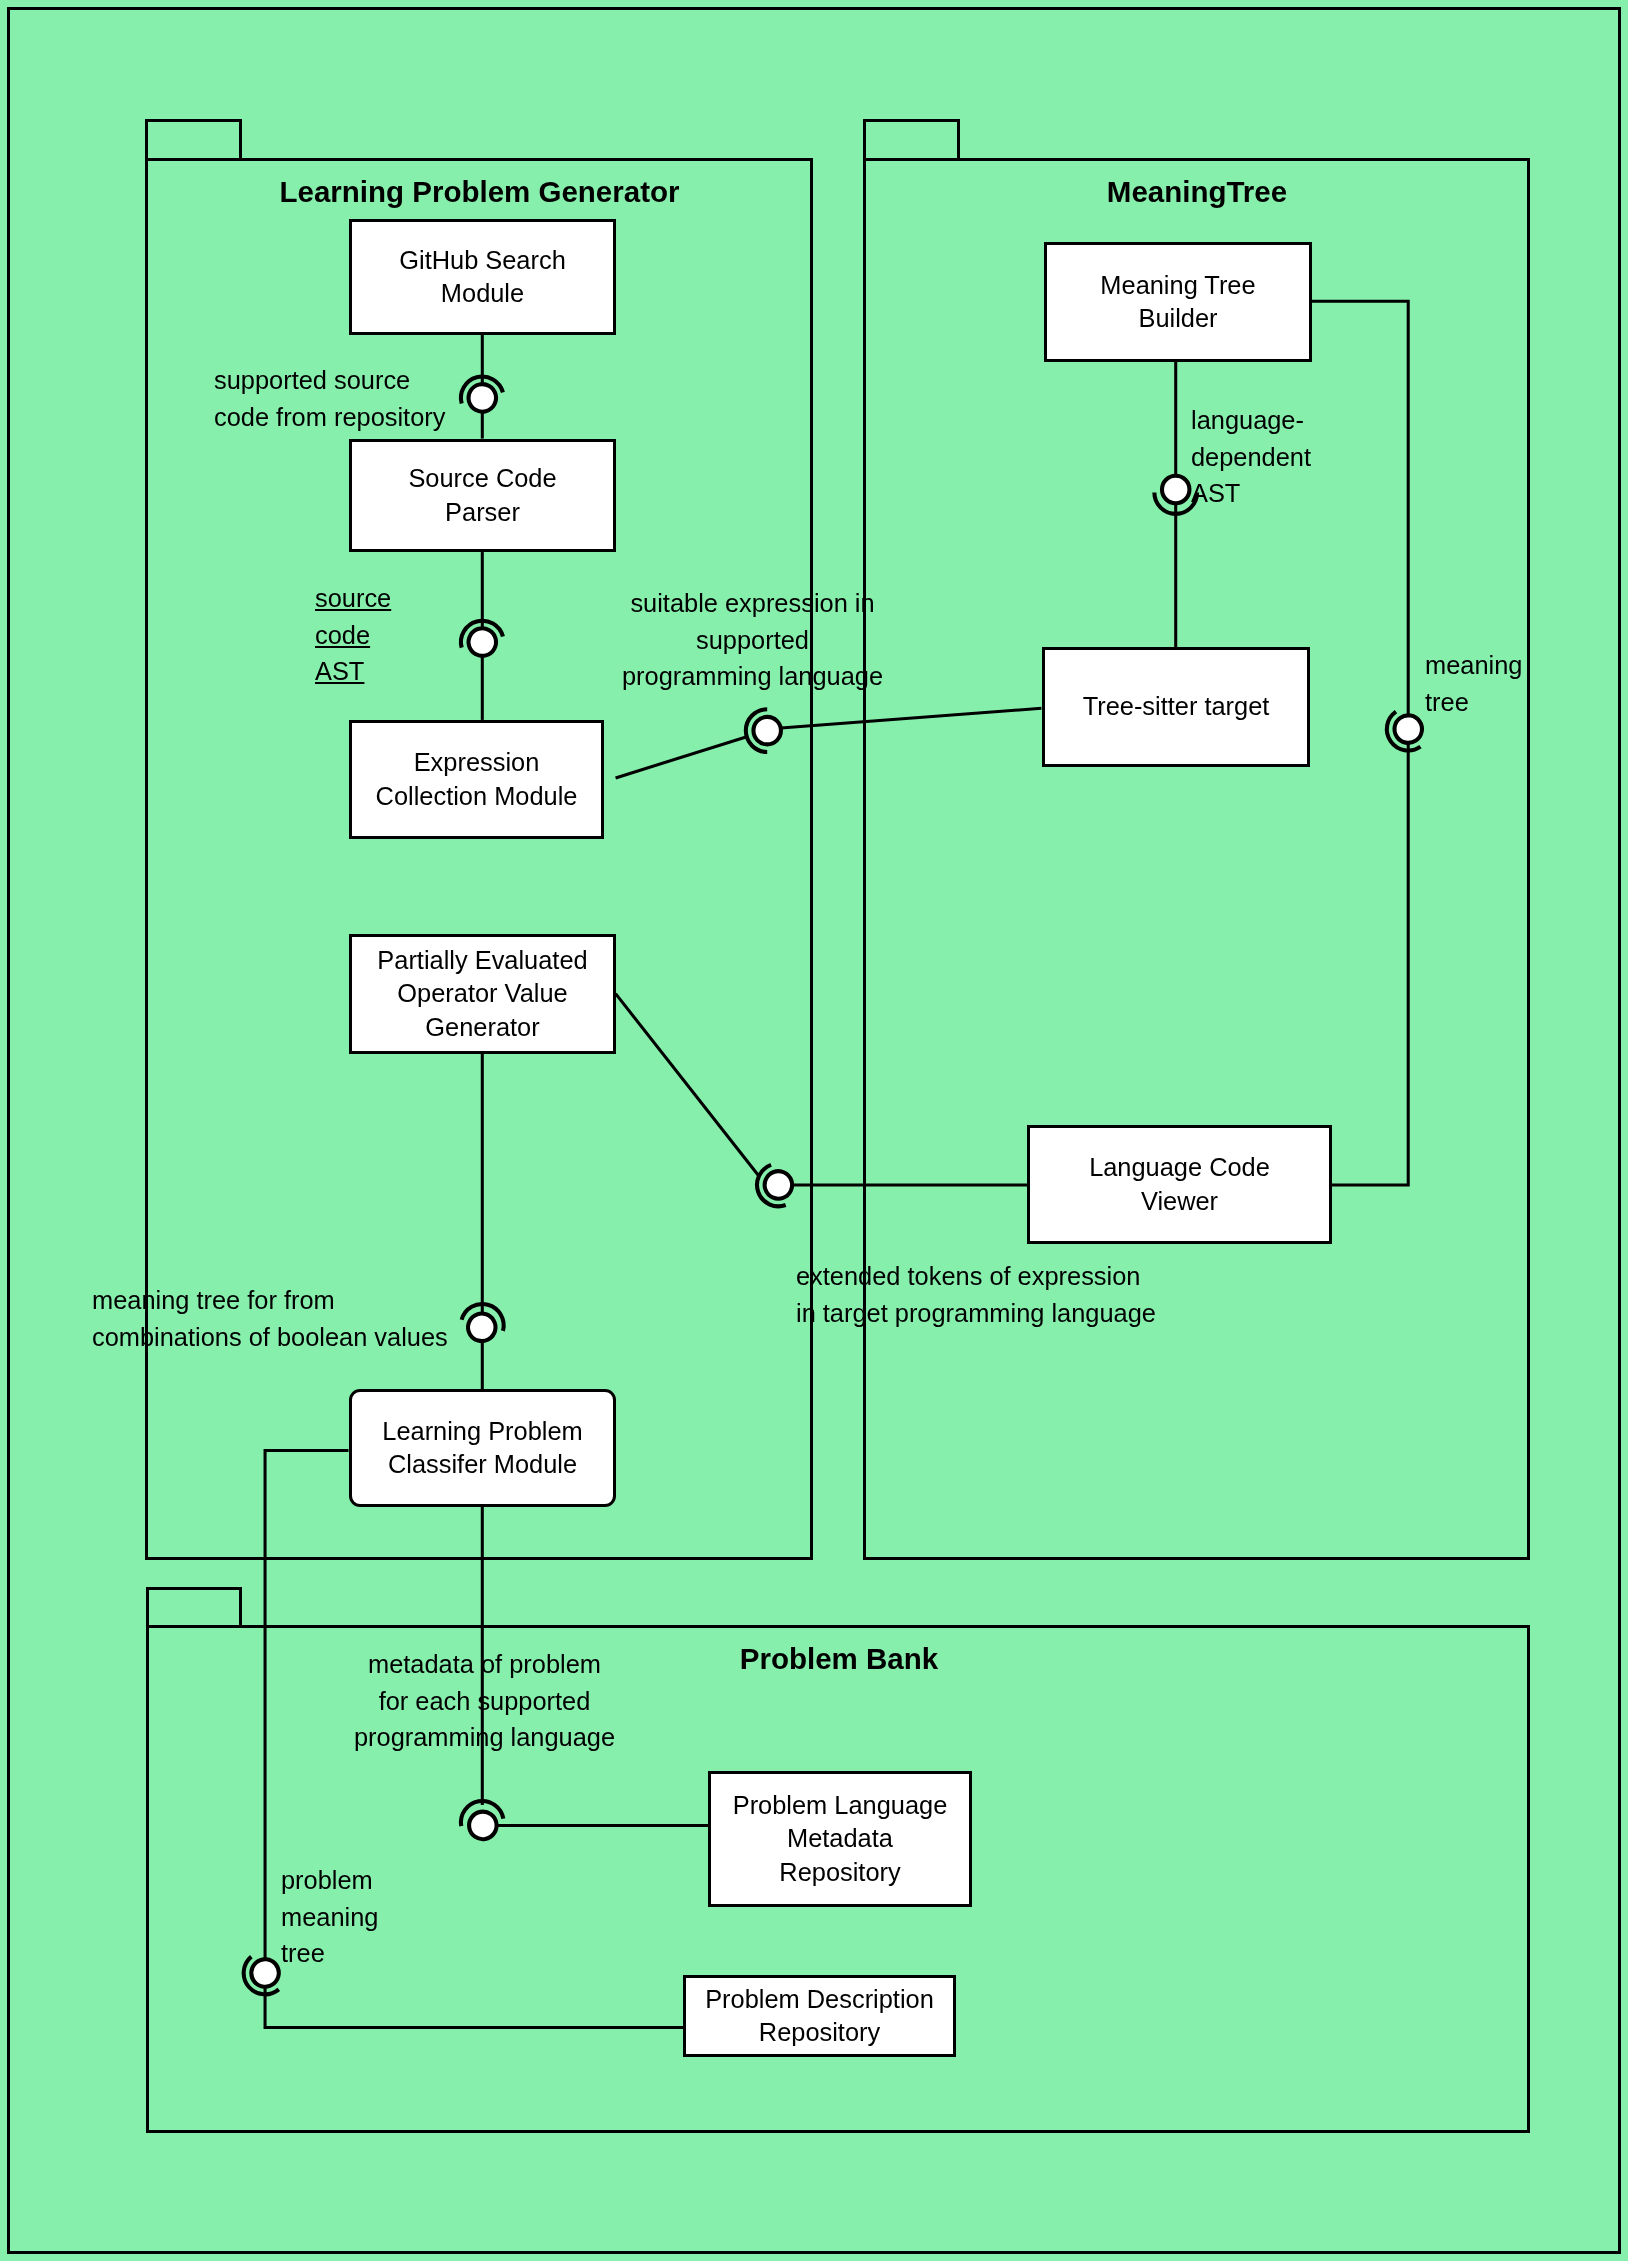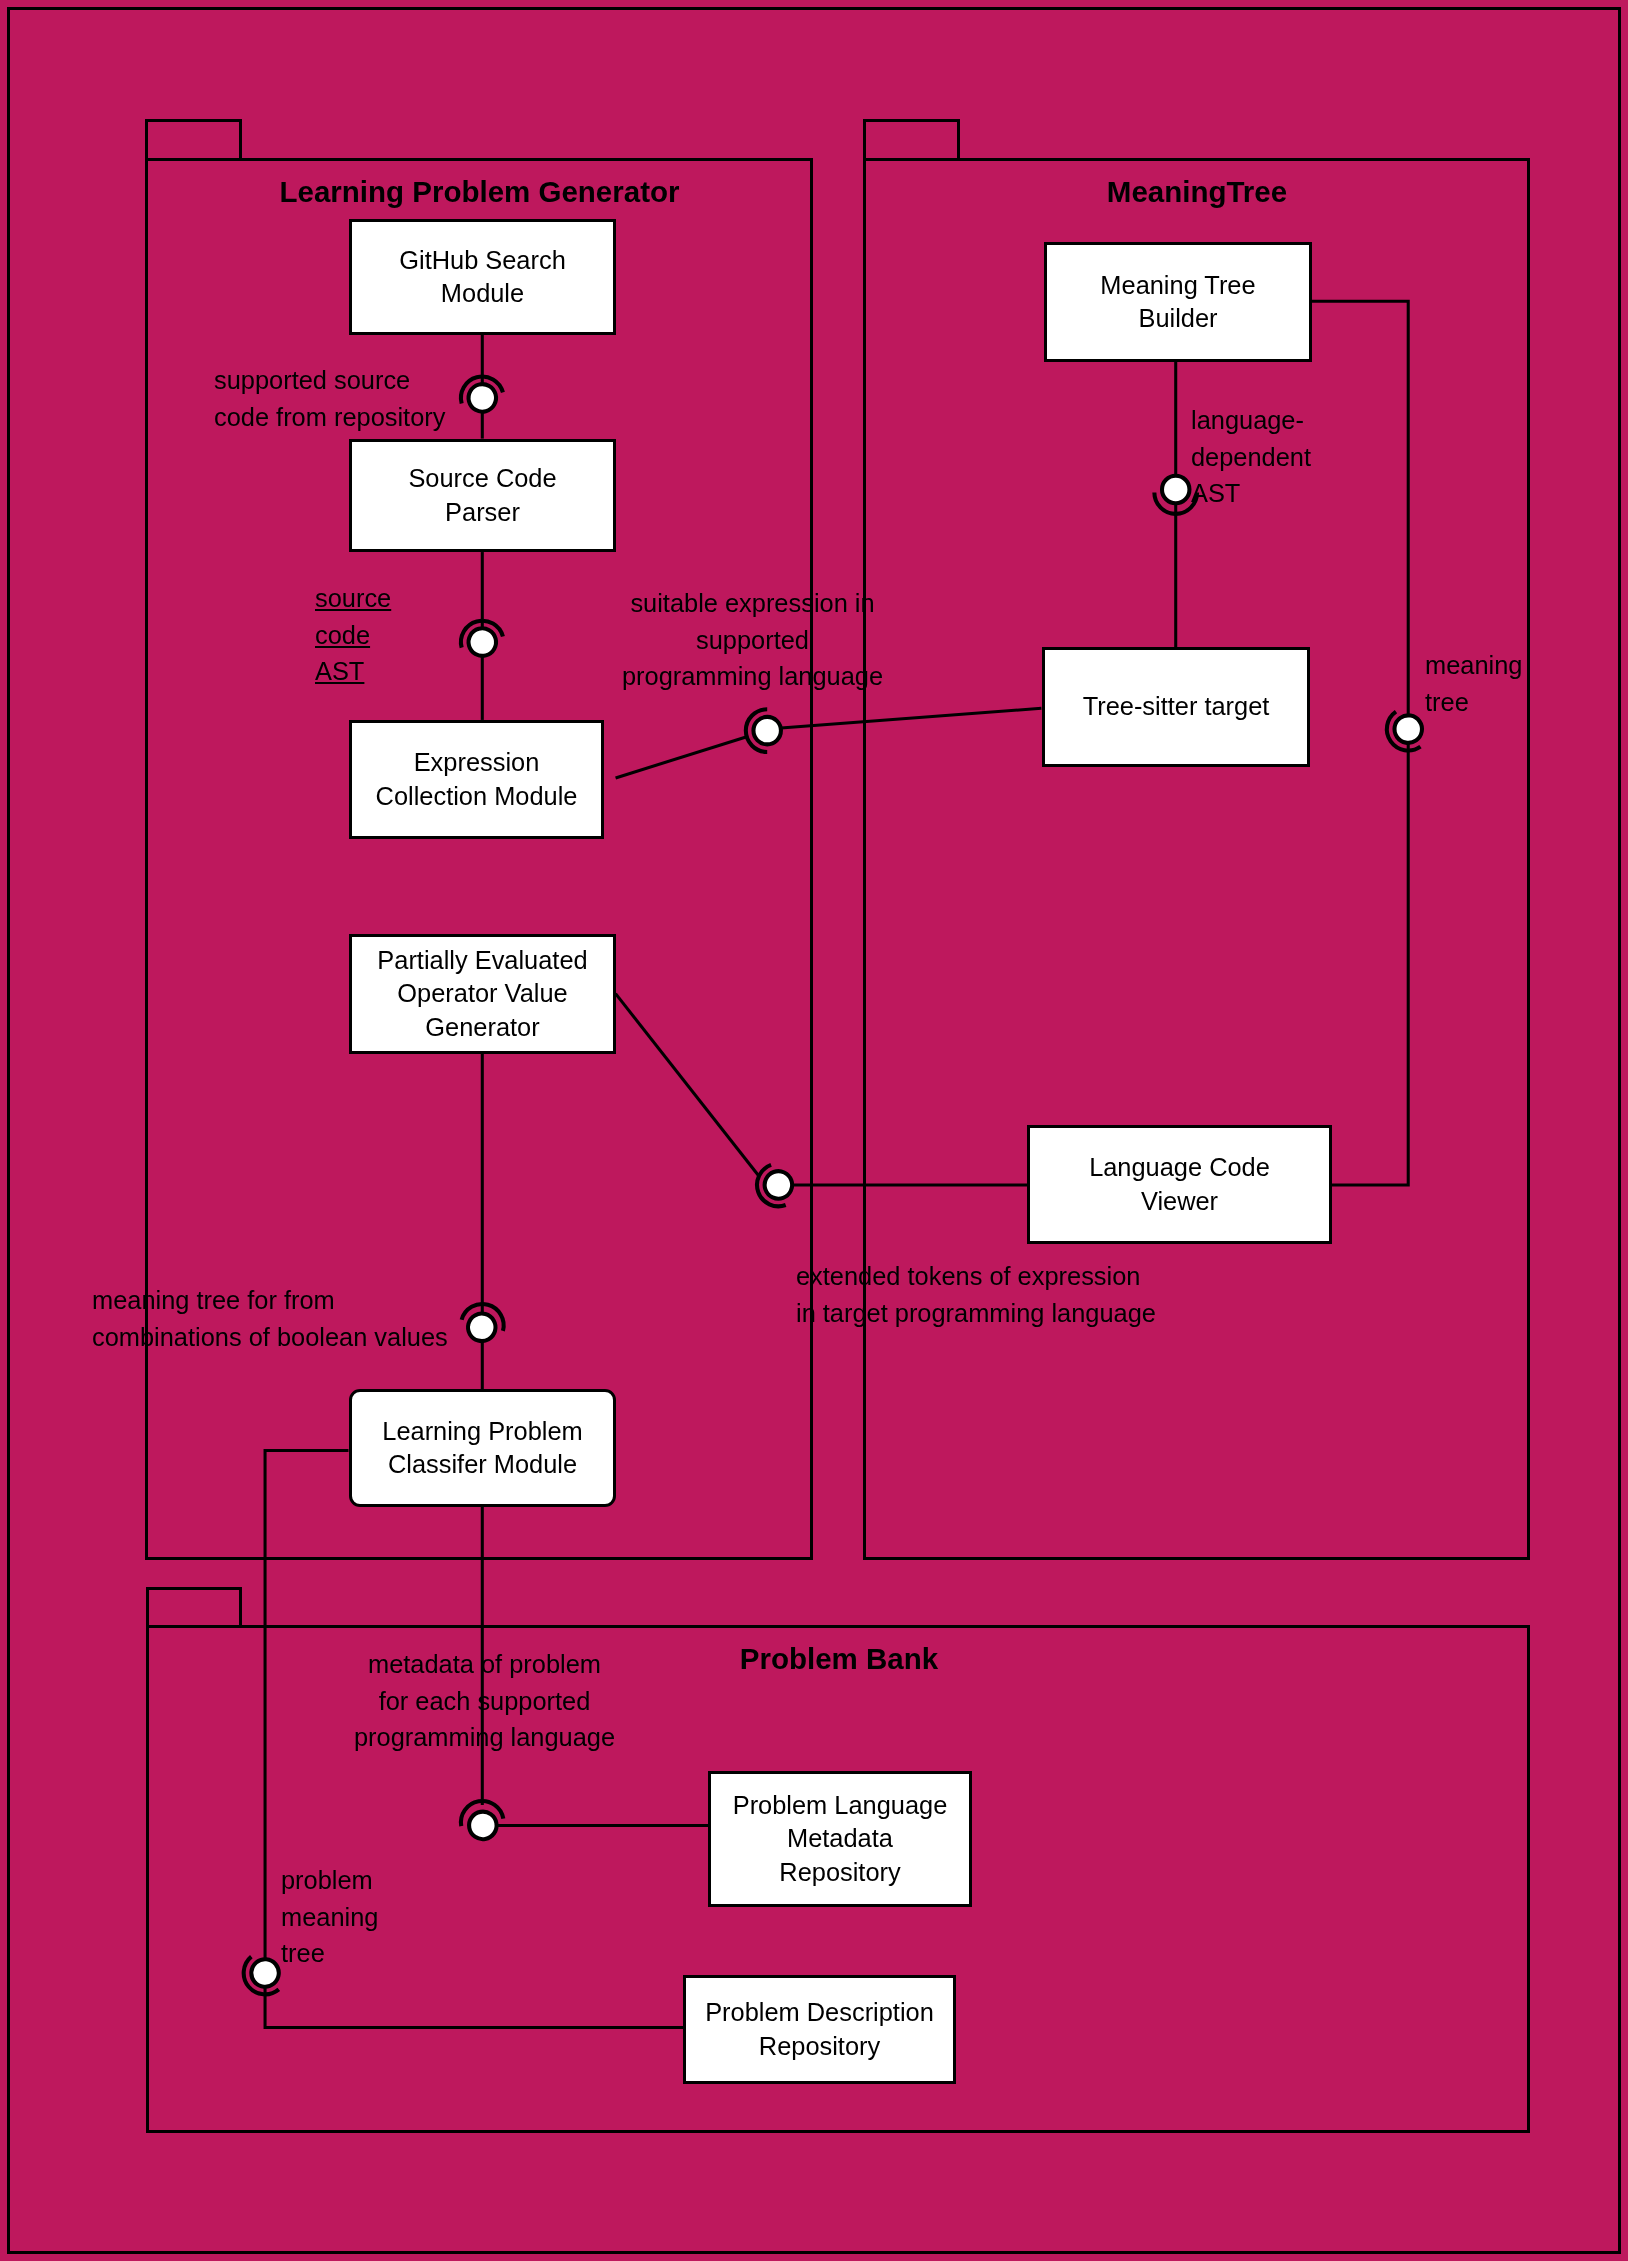--- a/index.html
+++ b/index.html
@@ -1,19 +1,19 @@
 <!DOCTYPE html>
 <html style="font-size:8.1px"><head>
 <meta charset="utf-8">
 <style>
   html,body{margin:0;padding:0;background:#ffffff;}
   #canvas{
     position:relative;
     width:1628px;height:2261px;
-    background:#be185d;
+    background:#86efac;
     font-family:"Liberation Sans", sans-serif;
     color:#000;
   }
   #outer-frame{
     position:absolute;left:7.1px;top:7.1px;right:7.1px;bottom:7.1px;
     border:3.1px solid #000;
   }
   svg.wires{position:absolute;left:0;top:0;z-index:1;}
   .pkg-tab{
     position:absolute;z-index:2;
@@ -150,21 +150,21 @@
 
   <div class="component" style="left:1042px;top:647px;width:268px;height:120px;">Tree-sitter target</div>
 
   <div class="component" style="left:1027px;top:1125px;width:305px;height:119px;">Language Code
 Viewer</div>
 
   <div class="component" style="left:708px;top:1771px;width:264px;height:136px;">Problem Language
 Metadata
 Repository</div>
 
-  <div class="component" style="left:683px;top:1975px;width:273px;height:109px;">Problem Description
+  <div class="component" style="left:683px;top:1975px;width:273px;height:82px;">Problem Description
 Repository</div>
 
   <div class="iface-label align-right" style="left:214px;top:362px;width:254px;">supported source
 code from repository</div>
 
   <div class="iface-label align-right" style="left:315px;top:580px;width:153px;text-decoration:underline;">source
 code
 AST</div>
 
   <div class="iface-label align-center" style="left:600px;top:585px;width:305px;">suitable expression in

